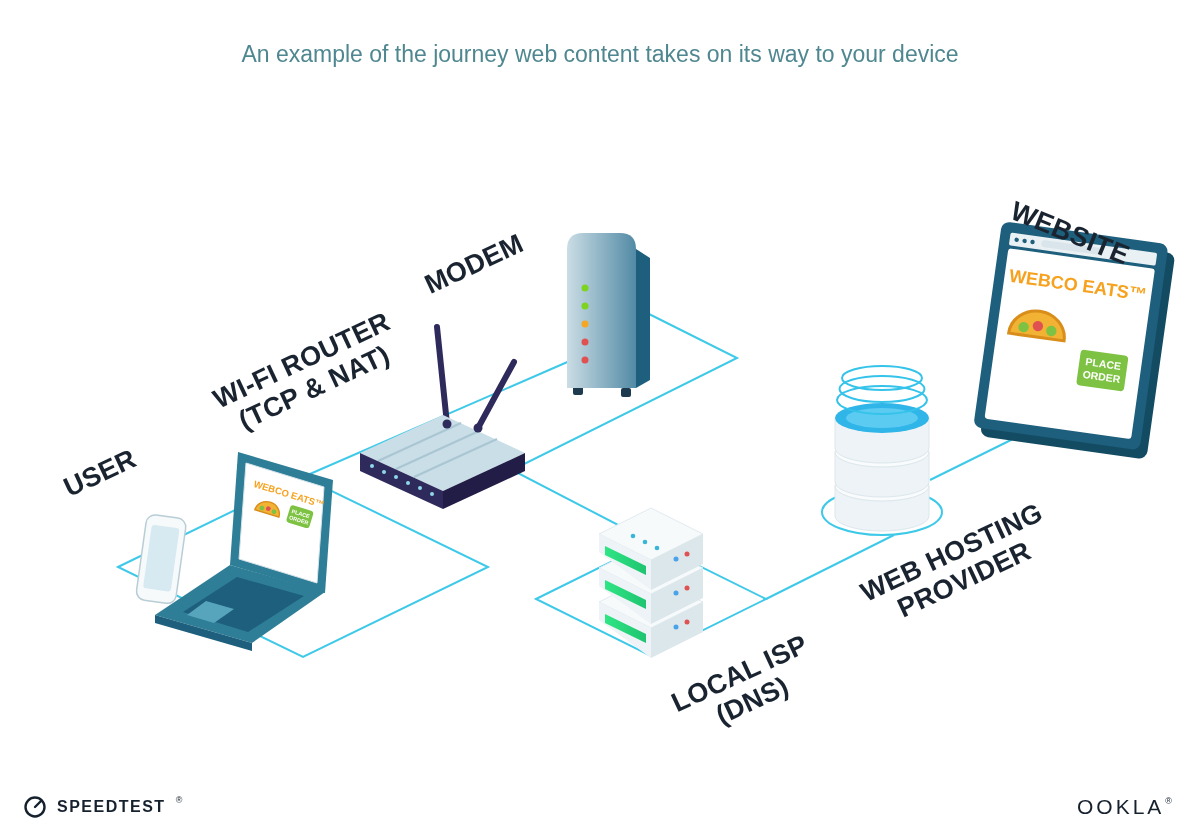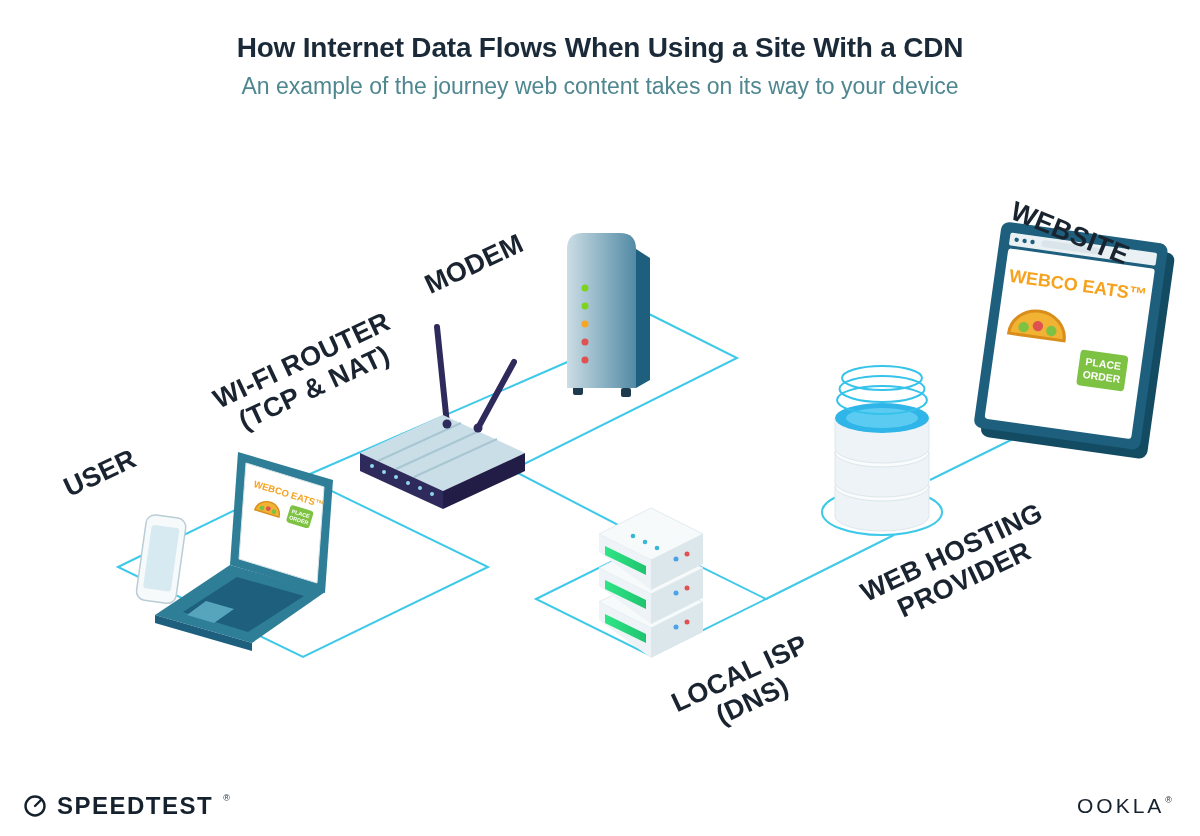--- a/index.html
+++ b/index.html
@@ -9,32 +9,31 @@
   .header{position:absolute;top:32px;left:0;width:100%;text-align:center;z-index:5}
   .title{font-size:28px;font-weight:bold;color:#1B2A38;letter-spacing:-0.2px}
   .subtitle{margin-top:9px;font-size:23px;color:#4F8790;font-weight:normal}
   .scene{position:absolute;top:0;left:0;display:block}
   .iso-label{position:absolute;text-align:center;font-size:27px;font-weight:bold;color:#1A2430;
              line-height:1.12;letter-spacing:0.3px;white-space:nowrap;z-index:4}
   .footer{position:absolute;left:22px;right:28px;bottom:16px;display:flex;
           justify-content:space-between;align-items:center;z-index:5}
   .logo-left{display:flex;align-items:center;gap:9px}
   .logo-right{display:flex;align-items:flex-start}
-  .st-text{font-size:24px;font-weight:bold;color:#16212E;letter-spacing:1.5px}
+  .st-text{font-size:16px;font-weight:bold;color:#16212E;letter-spacing:1.5px}
   .ok-text{font-size:21px;font-weight:normal;color:#16212E;letter-spacing:3px}
   .tm-mark{font-size:9px;color:#16212E;margin-top:1px;margin-left:1px}
   svg text{font-family:"Liberation Sans",sans-serif}
 </style>
 </head>
 <body>
 
 <div class="canvas">
 
   <div class="header">
-    <div class="title">How Internet Data Flows When Using a Site With a CDN</div>
     <div class="subtitle">An example of the journey web content takes on its way to your device</div>
   </div>
 
   <svg class="scene" width="1200" height="836" viewBox="0 0 1200 836">
     <defs>
       <linearGradient id="modemGrad" x1="0" y1="0" x2="1" y2="0">
         <stop offset="0" stop-color="#CBDDE5"></stop>
         <stop offset="1" stop-color="#528AA5"></stop>
       </linearGradient>
       <linearGradient id="stripGrad" x1="0" y1="0" x2="1" y2="0">

